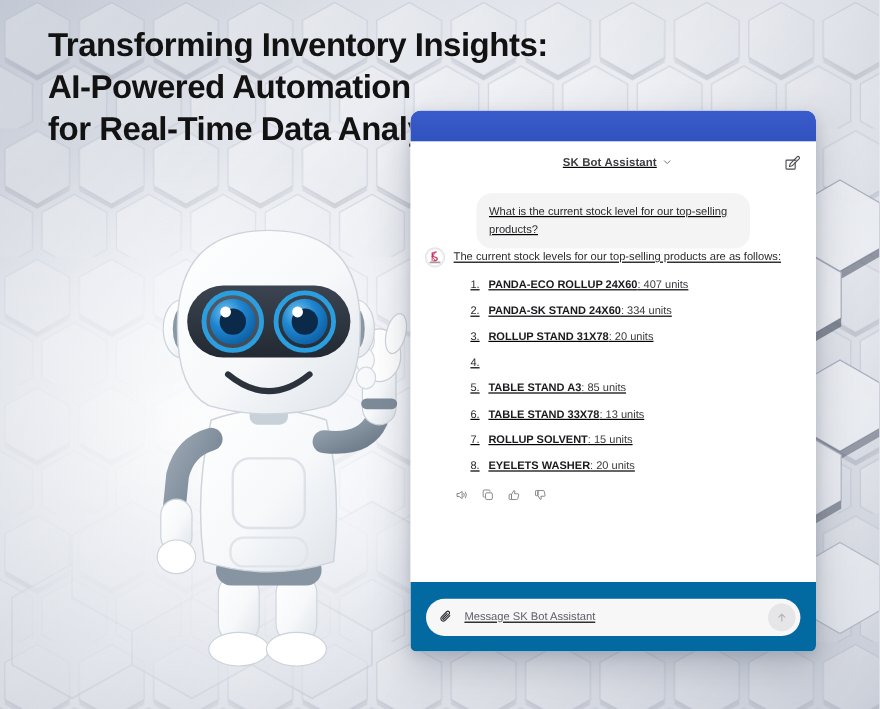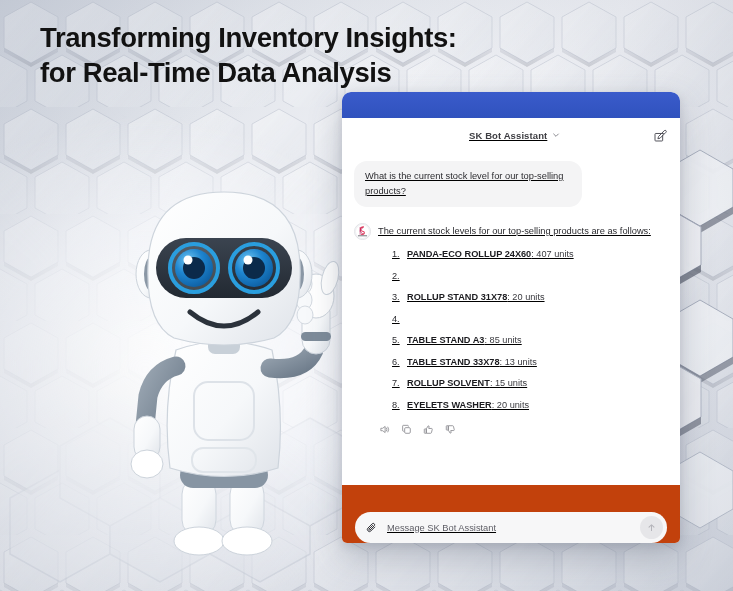--- a/index.html
+++ b/index.html
@@ -92,32 +92,32 @@
   .chev { width:8px; height:8px; display:block; }
   #compose-btn { margin-left:auto; cursor:pointer; display:flex; }
 
   
   #messages {
     flex:1 1 auto;
     padding:3px 13px 0 12px;
     overflow:hidden;
     position:relative;
   }
-  #user-row { display:flex; justify-content:flex-start; margin-top:6px; }
+  #user-row { display:flex; justify-content:center; margin-top:6px; }
   #user-bubble {
     background:#f4f4f5;
     border-radius:13px;
     padding:8px 11px 9px 11px;
     max-width:228px;
     font-size:9.3px;
     line-height:14.5px;
     color:#2c2c30;
   }
 
-  #bot-row { display:flex; gap:7px; margin-top:17px; align-items:flex-start; }
+  #bot-row { display:flex; gap:7px; align-items:flex-start; }
   #bot-avatar {
     flex:0 0 17px; width:17px; height:17px;
     border-radius:50%;
     background:#fdfdfe;
     border:1px solid #e2e3e7;
     display:flex; align-items:center; justify-content:center;
     overflow:hidden;
     margin-top:-1px;
   }
   #bot-content { flex:1 1 auto; }
@@ -151,22 +151,22 @@
   #msg-actions {
     display:flex; gap:11px; align-items:center;
     margin-top:13px; padding-left:1px;
   }
   #msg-actions .act { cursor:pointer; display:flex; opacity:.72; }
 
   
   #composer-area {
     flex:0 0 58px;
     padding:0 13px;
-    display:flex; align-items:flex-end;
-    background:#c2410c;
+    display:flex; align-items:center;
+    background:#0369a1;
   }
   #composer {
     width:100%; height:31px;
     background:#f7f7f8;
     border-radius:16px;
     display:flex; align-items:center;
     padding:0 4px 0 11px;
     gap:9px;
   }
   #composer-placeholder {
@@ -229,20 +229,21 @@
       <polygon points="210,418 260,446 260,498 210,526 160,498 160,446" fill="#e7eaf1" stroke="#c7cdd8" stroke-width="1.5"></polygon>
       <polygon points="310,418 360,446 360,498 310,526 260,498 260,446" fill="#e2e6ee" stroke="#bcc2cf" stroke-width="1.5"></polygon>
     </g>
   </svg>
   <div id="bg-glow"></div>
   <div id="bg-vign"></div>
 </div>
 
 <div id="headline">
   <div class="hl-line">Transforming Inventory Insights:</div>
+  <div class="hl-line">AI-Powered Automation</div>
   <div class="hl-line">for Real-Time Data Analysis</div>
 </div>
 
 <svg id="robot-figure" viewBox="0 0 250 380">
   <defs>
     <linearGradient id="bodyW" x1="0" y1="0" x2="1" y2="1">
       <stop offset="0%" stop-color="#ffffff"></stop>
       <stop offset="55%" stop-color="#f6f8fa"></stop>
       <stop offset="100%" stop-color="#dfe3e9"></stop>
     </linearGradient>
@@ -349,20 +350,21 @@
       <div id="bot-content">
         <div id="bot-intro">The current stock levels for our top-selling products are as follows:</div>
 
         <ul id="stock-list">
             <li>
               <span class="idx">1.</span>
               <span><span class="nm">PANDA-ECO ROLLUP 24X60</span><span class="vl">: 407 units</span></span>
             </li>
             <li>
               <span class="idx">2.</span>
+              <span><span class="nm">PANDA-SK STAND 24X60</span><span class="vl">: 334 units</span></span>
             </li>
             <li>
               <span class="idx">3.</span>
               <span><span class="nm">ROLLUP STAND 31X78</span><span class="vl">: 20 units</span></span>
             </li>
             <li>
               <span class="idx">4.</span>
             </li>
             <li>
               <span class="idx">5.</span>

